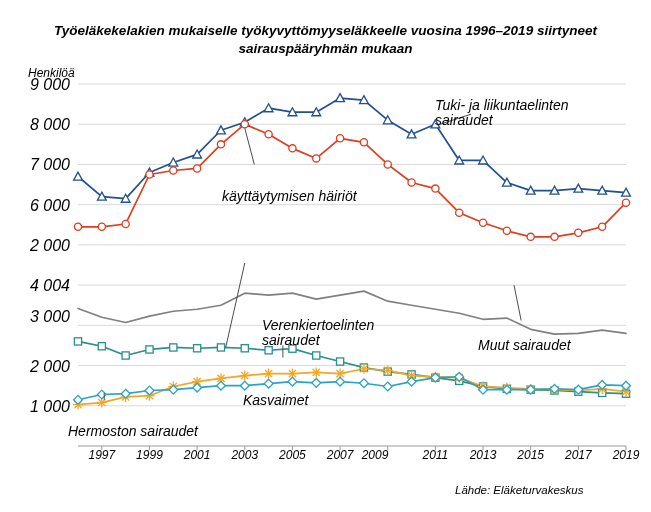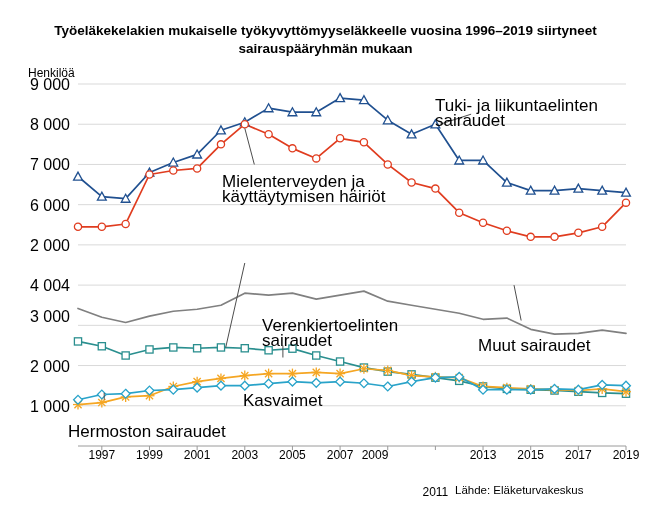--- a/index.html
+++ b/index.html
@@ -11,20 +11,21 @@
     height: 512px;
     background: #ffffff;
     font-family: "Liberation Sans", sans-serif;
     color: #1a1a1a;
     overflow: hidden;
   }
   #chart-root {
     position: relative;
     width: 651px;
     height: 512px;
+    font-style: italic;
   }
   .title {
     position: absolute;
     top: 22px;
     left: 0;
     width: 651px;
     text-align: center;
     font-size: 13.5px;
     font-weight: bold;
     line-height: 18px;
@@ -77,21 +78,21 @@
   }
   .xtick {
     position: absolute;
     font-size: 12px;
     color: #000000;
     transform: translateX(-50%);
     white-space: nowrap;
   }
   .ann {
     position: absolute;
-    font-size: 17px;
+    font-size: 14px;
     line-height: 15px;
     color: #000000;
   }
   .source {
     position: absolute;
     left: 455px;
     top: 484px;
     font-size: 11.5px;
     color: #000000;
   }
@@ -589,29 +590,29 @@
   </div>
 
   <div class="xlabels" id="xlabels">
       <div class="xtick" style="left: 23.8261px;">1997</div>
       <div class="xtick" style="left: 71.4783px;">1999</div>
       <div class="xtick" style="left: 119.13px;">2001</div>
       <div class="xtick" style="left: 166.783px;">2003</div>
       <div class="xtick" style="left: 214.435px;">2005</div>
       <div class="xtick" style="left: 262.087px;">2007</div>
       <div class="xtick" style="left: 297px;">2009</div>
-      <div class="xtick" style="left: 357.391px; margin-top: 37px;">2011</div>
+      <div class="xtick" style="left: 357.391px;">2011</div>
       <div class="xtick" style="left: 405.043px;">2013</div>
       <div class="xtick" style="left: 452.696px;">2015</div>
       <div class="xtick" style="left: 500.348px;">2017</div>
       <div class="xtick" style="left: 548px;">2019</div>
     </div>
 
   <div class="ann" id="ann-tuki" style="left:435px; top:98px;"><span>Tuki- ja liikuntaelinten</span><br><span>sairaudet</span></div>
-  <div class="ann" id="ann-mielenterveys" style="left:222px; top:174px;"><span>Mielenterveyden ja</span><br><span>käyttäytymisen häiriöt</span></div>
+  <div class="ann" id="ann-mielenterveys" style="left:222px; top:174px;"><br><span>käyttäytymisen häiriöt</span></div>
   <div class="ann" id="ann-verenkierto" style="left:262px; top:318px;"><span>Verenkiertoelinten</span><br><span>sairaudet</span></div>
   <div class="ann" id="ann-muut" style="left:478px; top:338px;"><span>Muut sairaudet</span></div>
   <div class="ann" id="ann-kasvaimet" style="left:243px; top:393px;"><span>Kasvaimet</span></div>
   <div class="ann" id="ann-hermosto" style="left:68px; top:424px;"><span>Hermoston sairaudet</span></div>
 
   <div class="source">Lähde: Eläketurvakeskus</div>
 
 </div>
 
 </body></html>

